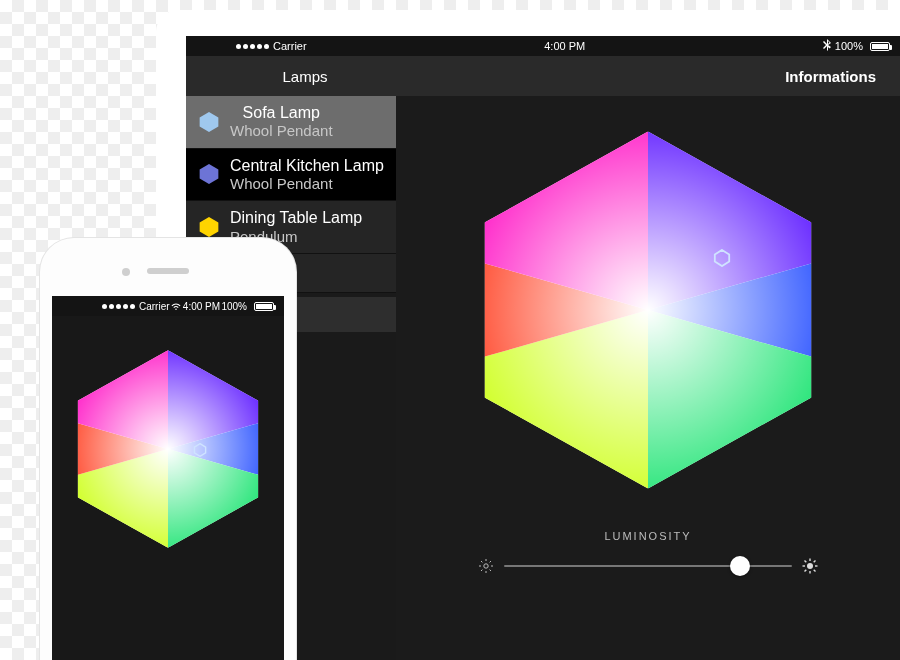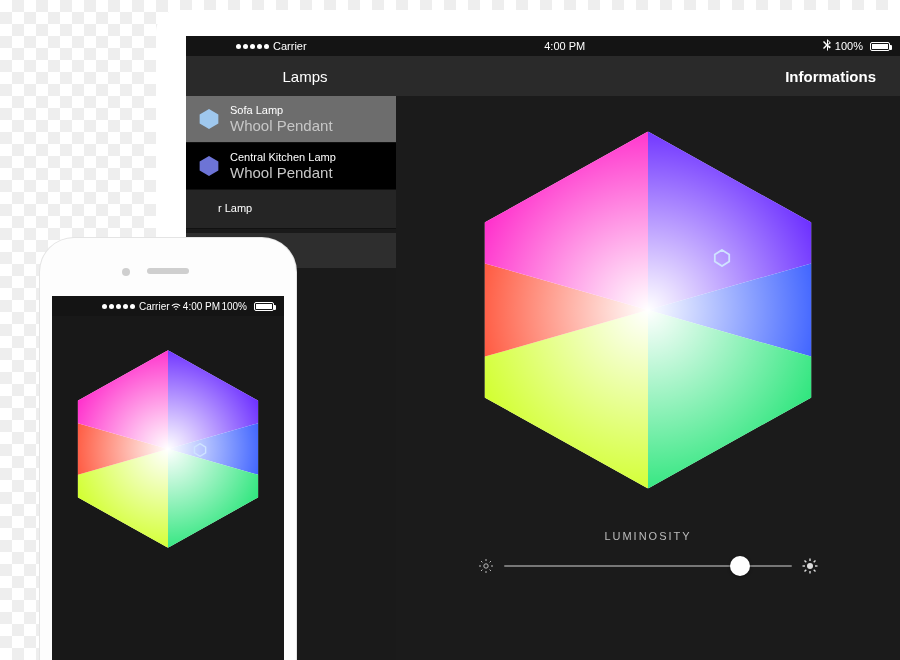--- a/index.html
+++ b/index.html
@@ -76,21 +76,21 @@
     padding:8px 12px;
     background:#000000;
     border-bottom:1px solid #111;
     cursor:pointer;
   }
   .lamp-item.selected { background:#6d6d6d; }
   .lamp-item.dim { background:#252525; }
   .lamp-item.partial { padding-left: 0; }
   .lamp-item.partial .hex-icon { visibility:hidden; width:4px; }
   .lamp-text { display:flex; flex-direction:column; line-height:1.15; color:#fff; }
-  .lamp-title { font-size:11px; font-weight:400; }
+  .lamp-title { font-size:16px; font-weight:400;text-align:center; }
   .lamp-sub   { font-size:15px;  color:#c7c7c7; font-weight:300; }
   .hex-icon { width:22px; height:22px; flex:0 0 22px; }
   .hex-icon svg { width:100%; height:100%; display:block; }
 
   .sidebar-footer {
     margin-top:4px;
     padding:10px 12px;
     background:#2e2e2e;
     color:#fff;
     font-size:13px;
@@ -216,20 +216,31 @@
             </div>
             <div class="lamp-item">
               <span class="hex-icon">
                 <svg viewBox="0 0 20 20">
                   <polygon points="10,1 18.5,6 18.5,14 10,19 1.5,14 1.5,6" fill="#6d74d6"></polygon>
                 </svg>
               </span>
               <span class="lamp-text">
                 <span class="lamp-title">Central Kitchen Lamp</span>
                 <span class="lamp-sub">Whool Pendant</span>
+              </span>
+            </div>
+            <div class="lamp-item dim">
+              <span class="hex-icon">
+                <svg viewBox="0 0 20 20">
+                  <polygon points="10,1 18.5,6 18.5,14 10,19 1.5,14 1.5,6" fill="#ffd400"></polygon>
+                </svg>
+              </span>
+              <span class="lamp-text">
+                <span class="lamp-title">Dining Table Lamp</span>
+                <span class="lamp-sub">Pendulum</span>
               </span>
             </div>
             <div class="lamp-item partial dim">
               <span class="hex-icon"></span>
               <span class="lamp-text">
                 <span class="lamp-title">r Lamp</span>
               </span>
             </div>
           </div>
         <div class="sidebar-footer">p Selection</div>

